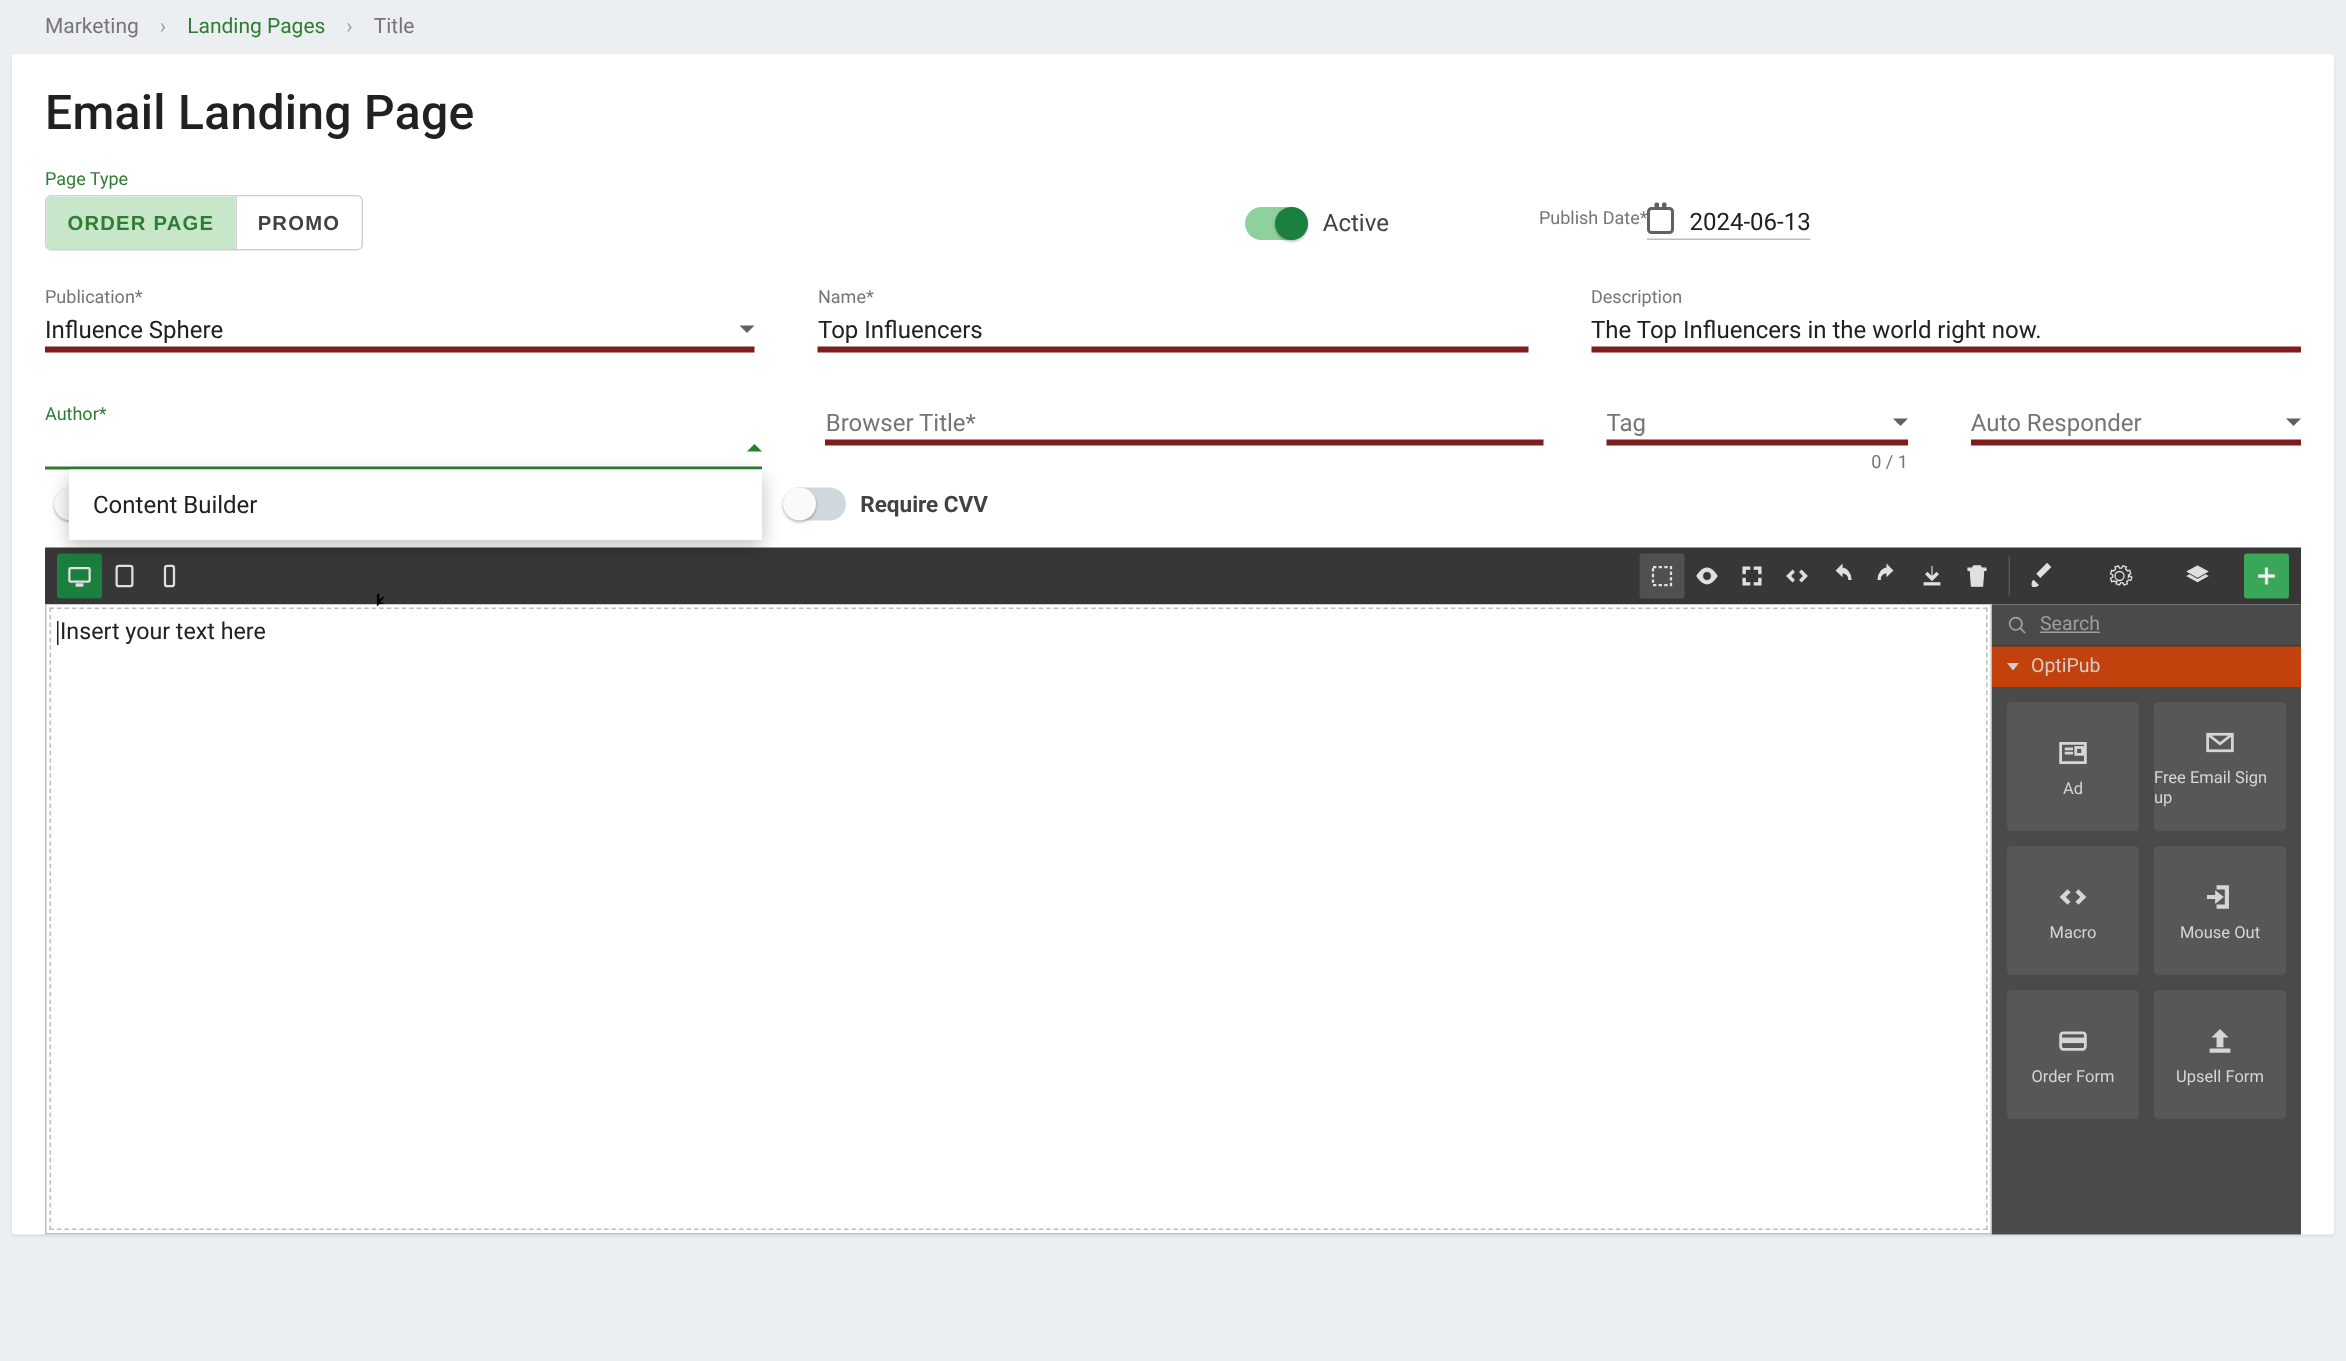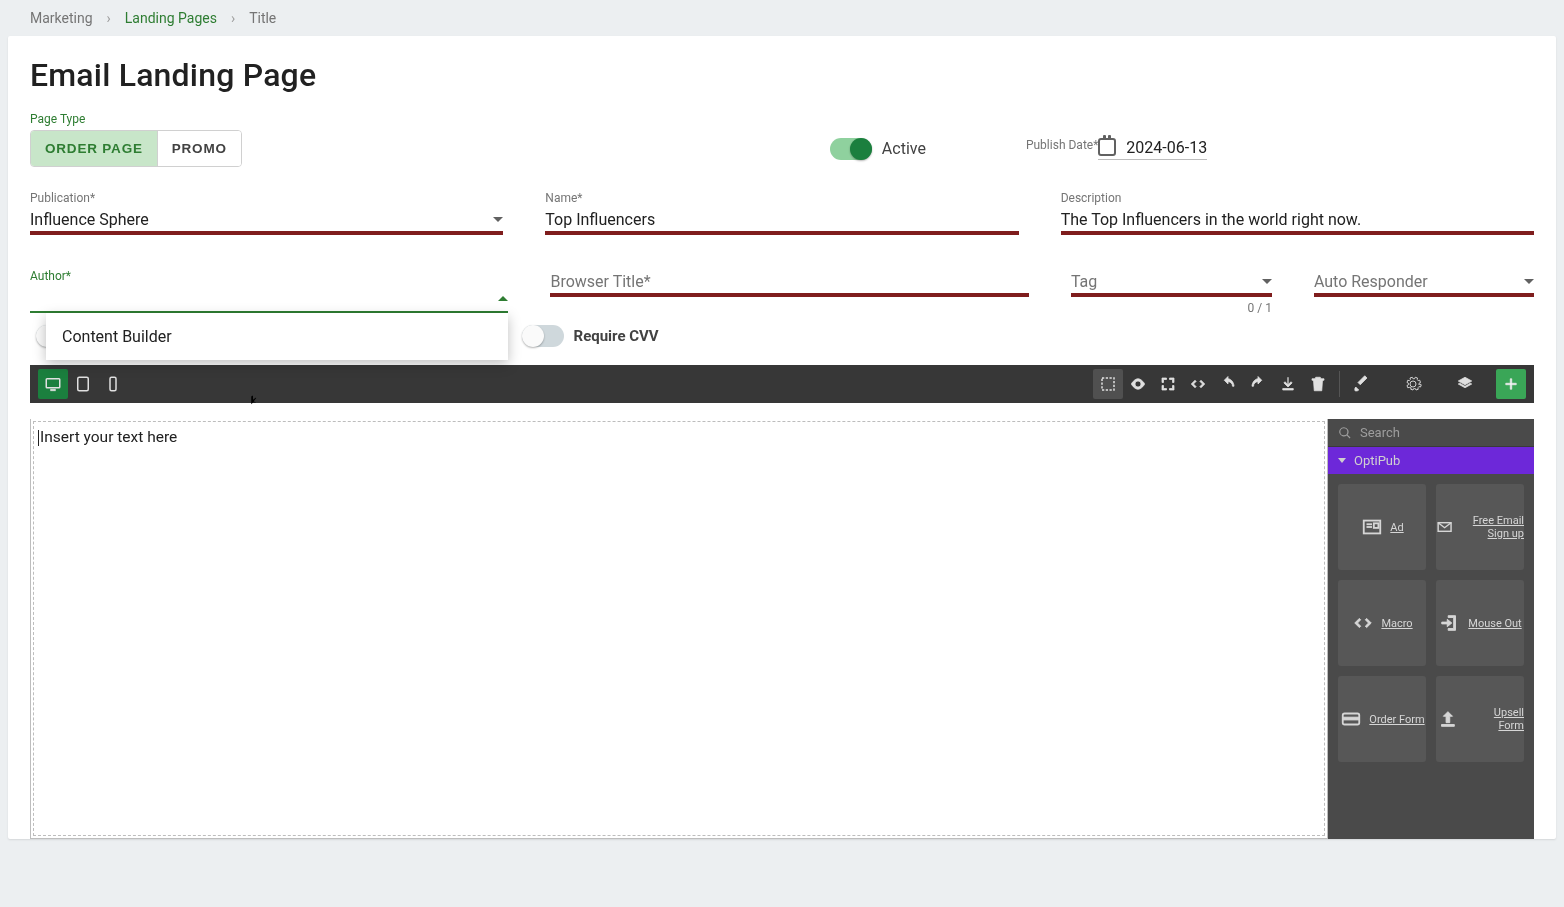--- a/index.html
+++ b/index.html
@@ -160,53 +160,53 @@
   width:30px; height:30px; display:flex; align-items:center; justify-content:center;
   color:#e0e0e0; cursor:pointer; border-radius:2px;
 }
 .ed-btn.active { background:#1b7f3e; }
 .ed-btn.hl { background:#3aa657; }
 .ed-sep { width:1px; height:26px; background:#555; margin:0 6px; }
 .ed-btn svg { width:18px; height:18px; fill:currentColor; stroke:currentColor; }
 
 
 .workspace {
-  display:flex; margin:16px 22px; height: 420px;
+  display:flex; margin:0 22px; height: 420px;
 }
 .canvas {
   flex:1; background:#fff; border:1px solid #bdbdbd; border-top:none;
   position:relative;
 }
 .canvas-inner {
   margin:2px; border:1px dashed #bdbdbd; height: calc(100% - 4px);
 }
 .canvas-text { padding:6px 4px; font-size:15.5px; }
 .canvas-text .caret { display:inline-block; width:1px; height:16px; background:#212121; vertical-align:middle; margin-right:1px; }
 
 .rsidebar {
   width:206px; background:#4a4a4a; color:#d0d0d0; border-top:none;
   display:flex; flex-direction:column;
 }
 .rs-search {
   display:flex; align-items:center; gap:8px; padding:6px 10px;
-  border-bottom:1px solid #3a3a3a; color:#9e9e9e; font-size:13px;
+  border-bottom:1px solid #3a3a3a; color:#9e9e9e; font-size:13px;text-decoration:underline;
 }
 .rs-search svg{ width:14px;height:14px; fill:#9e9e9e;}
 .rs-cat {
-  background:#6d28d9; padding:6px 10px; font-size:13px;
+  background:#c2410c; padding:6px 10px; font-size:13px;
   display:flex; align-items:center; gap:8px;
 }
 .rs-cat .tri { width:0;height:0;border-left:4px solid transparent;border-right:4px solid transparent;border-top:5px solid #cfcfcf;}
 .rs-grid {
   display:grid; grid-template-columns:1fr 1fr; gap:10px; padding:10px;
 }
 .rs-tile {
   background:#575757; border-radius:3px; height:86px;
-  display:flex; align-items:center; justify-content:center;
-  color:#d6d6d6; font-size:11px; text-align:right; cursor:pointer; gap:6px;text-decoration:underline;
+  display:flex; flex-direction:column; align-items:center; justify-content:center;
+  color:#d6d6d6; font-size:11px; text-align:left; cursor:pointer; gap:6px;
 }
 .rs-tile svg { width:24px;height:22px; fill:#d6d6d6; stroke:#d6d6d6; }
 </style>
 </head>
 <body>
 
 <div class="breadcrumb">
   <span>Marketing</span>
   <span class="chev">›</span>
   <span class="link">Landing Pages</span>

